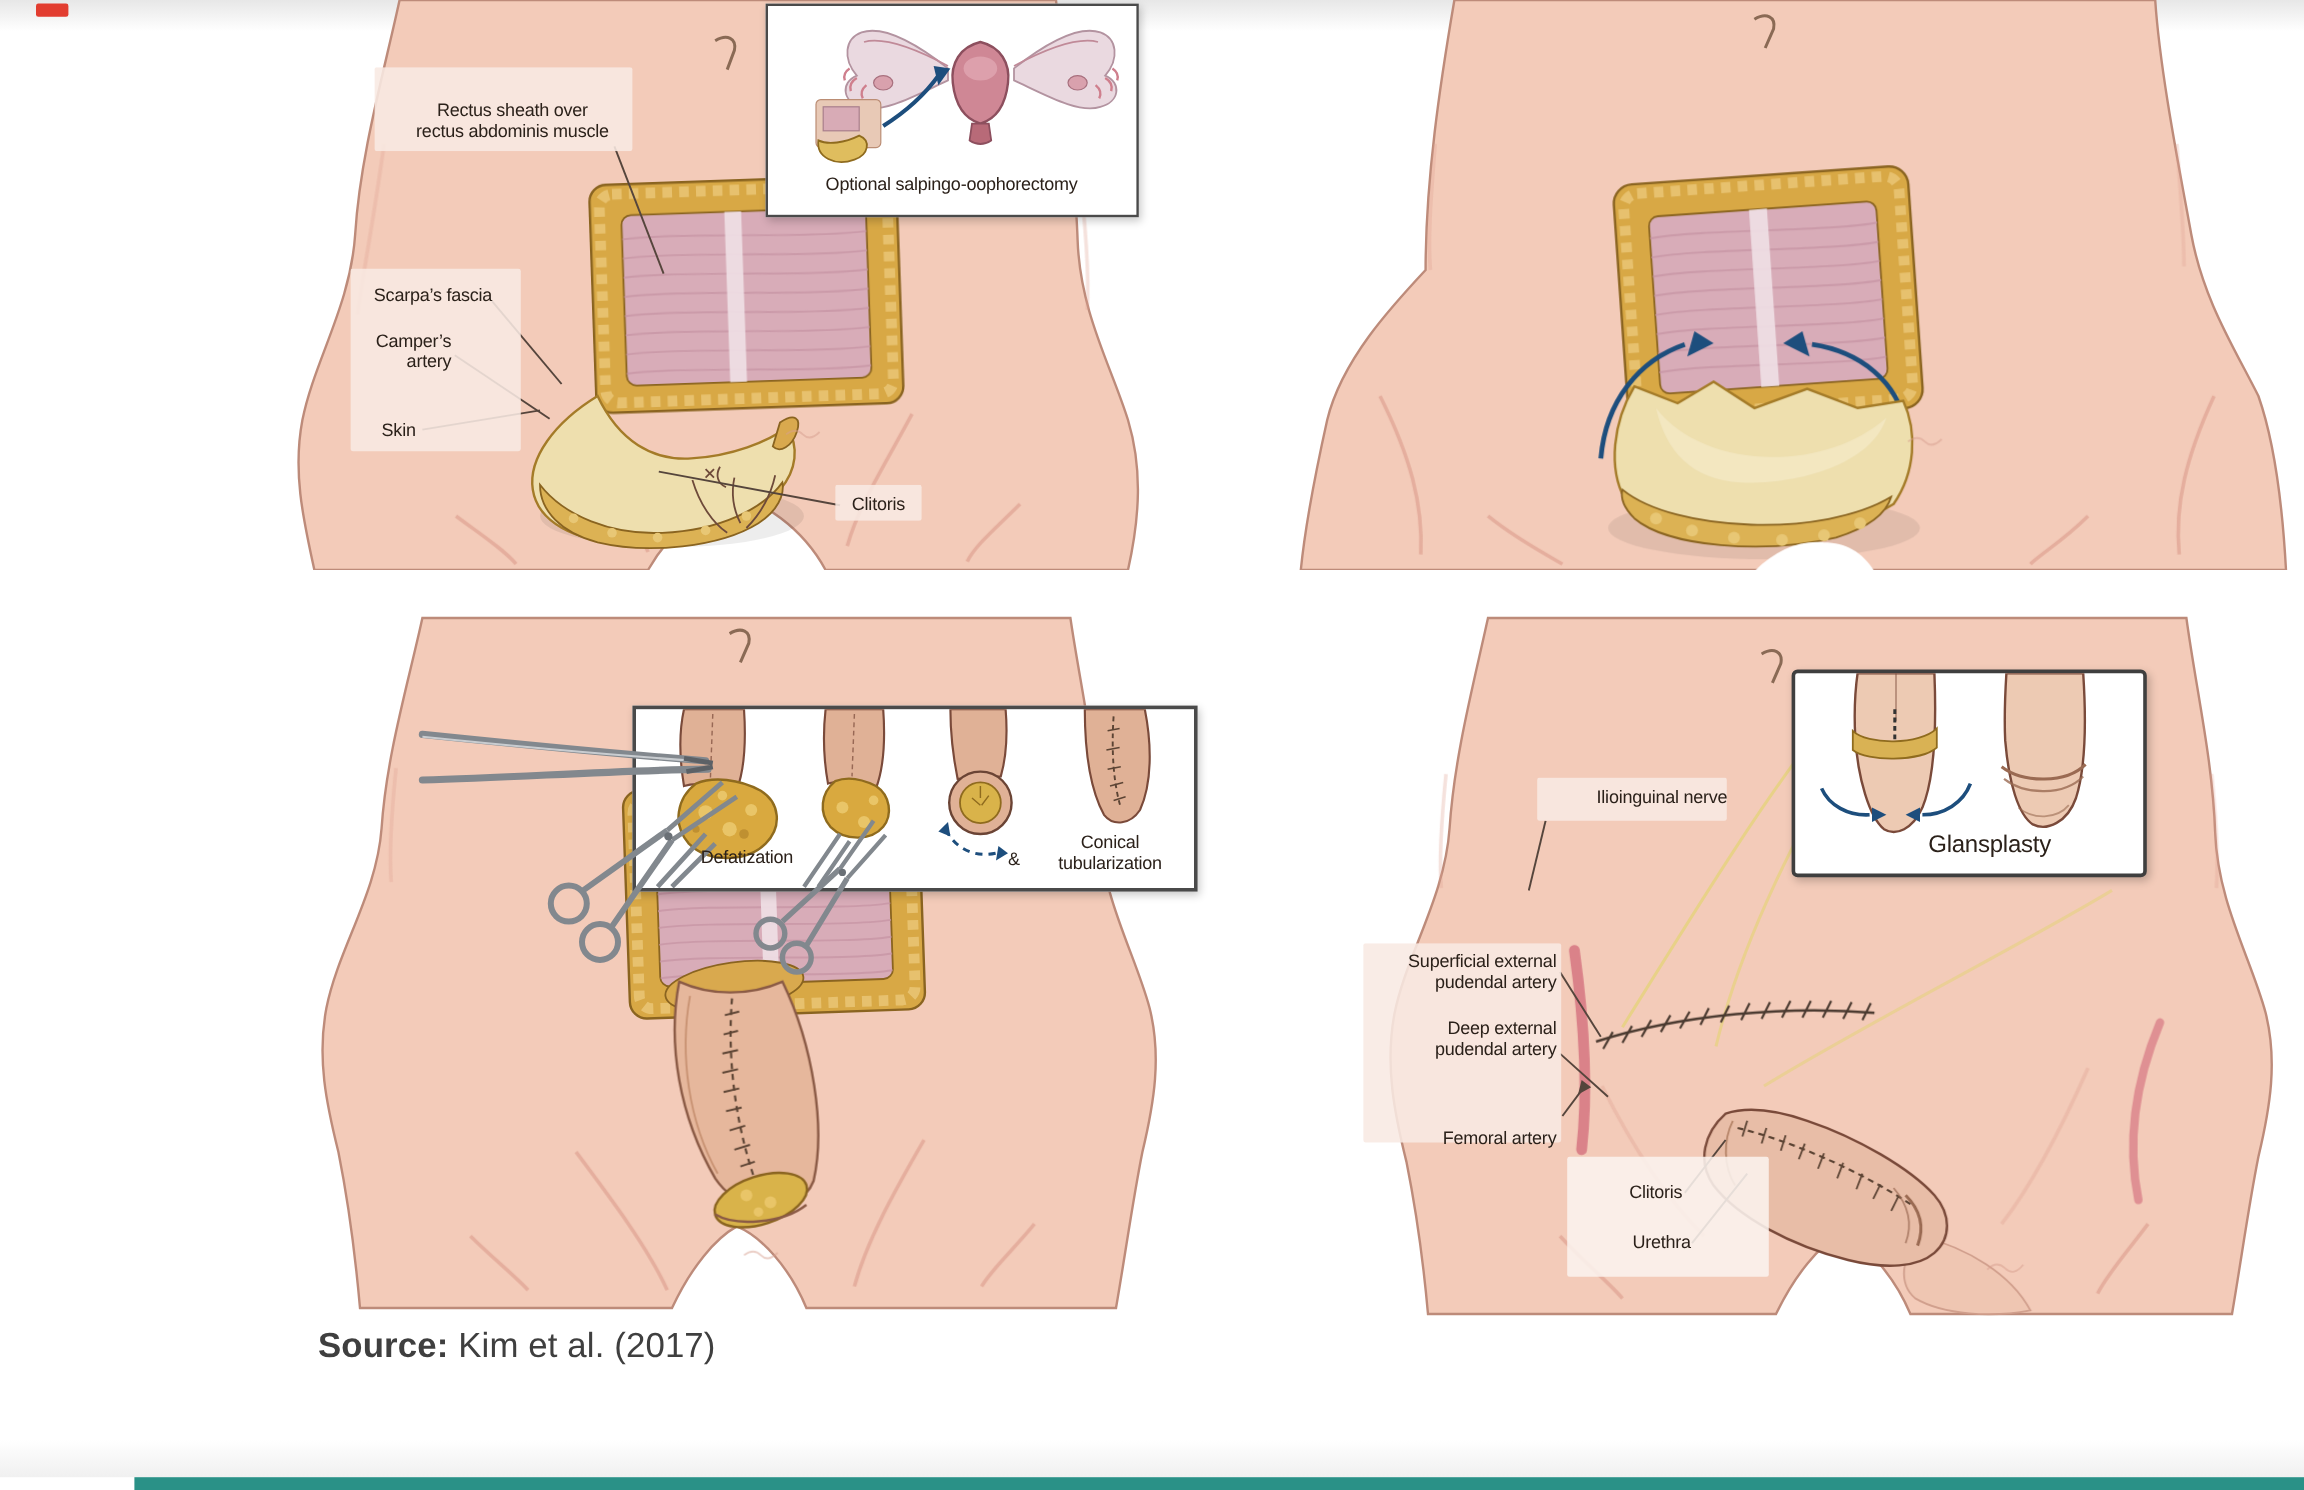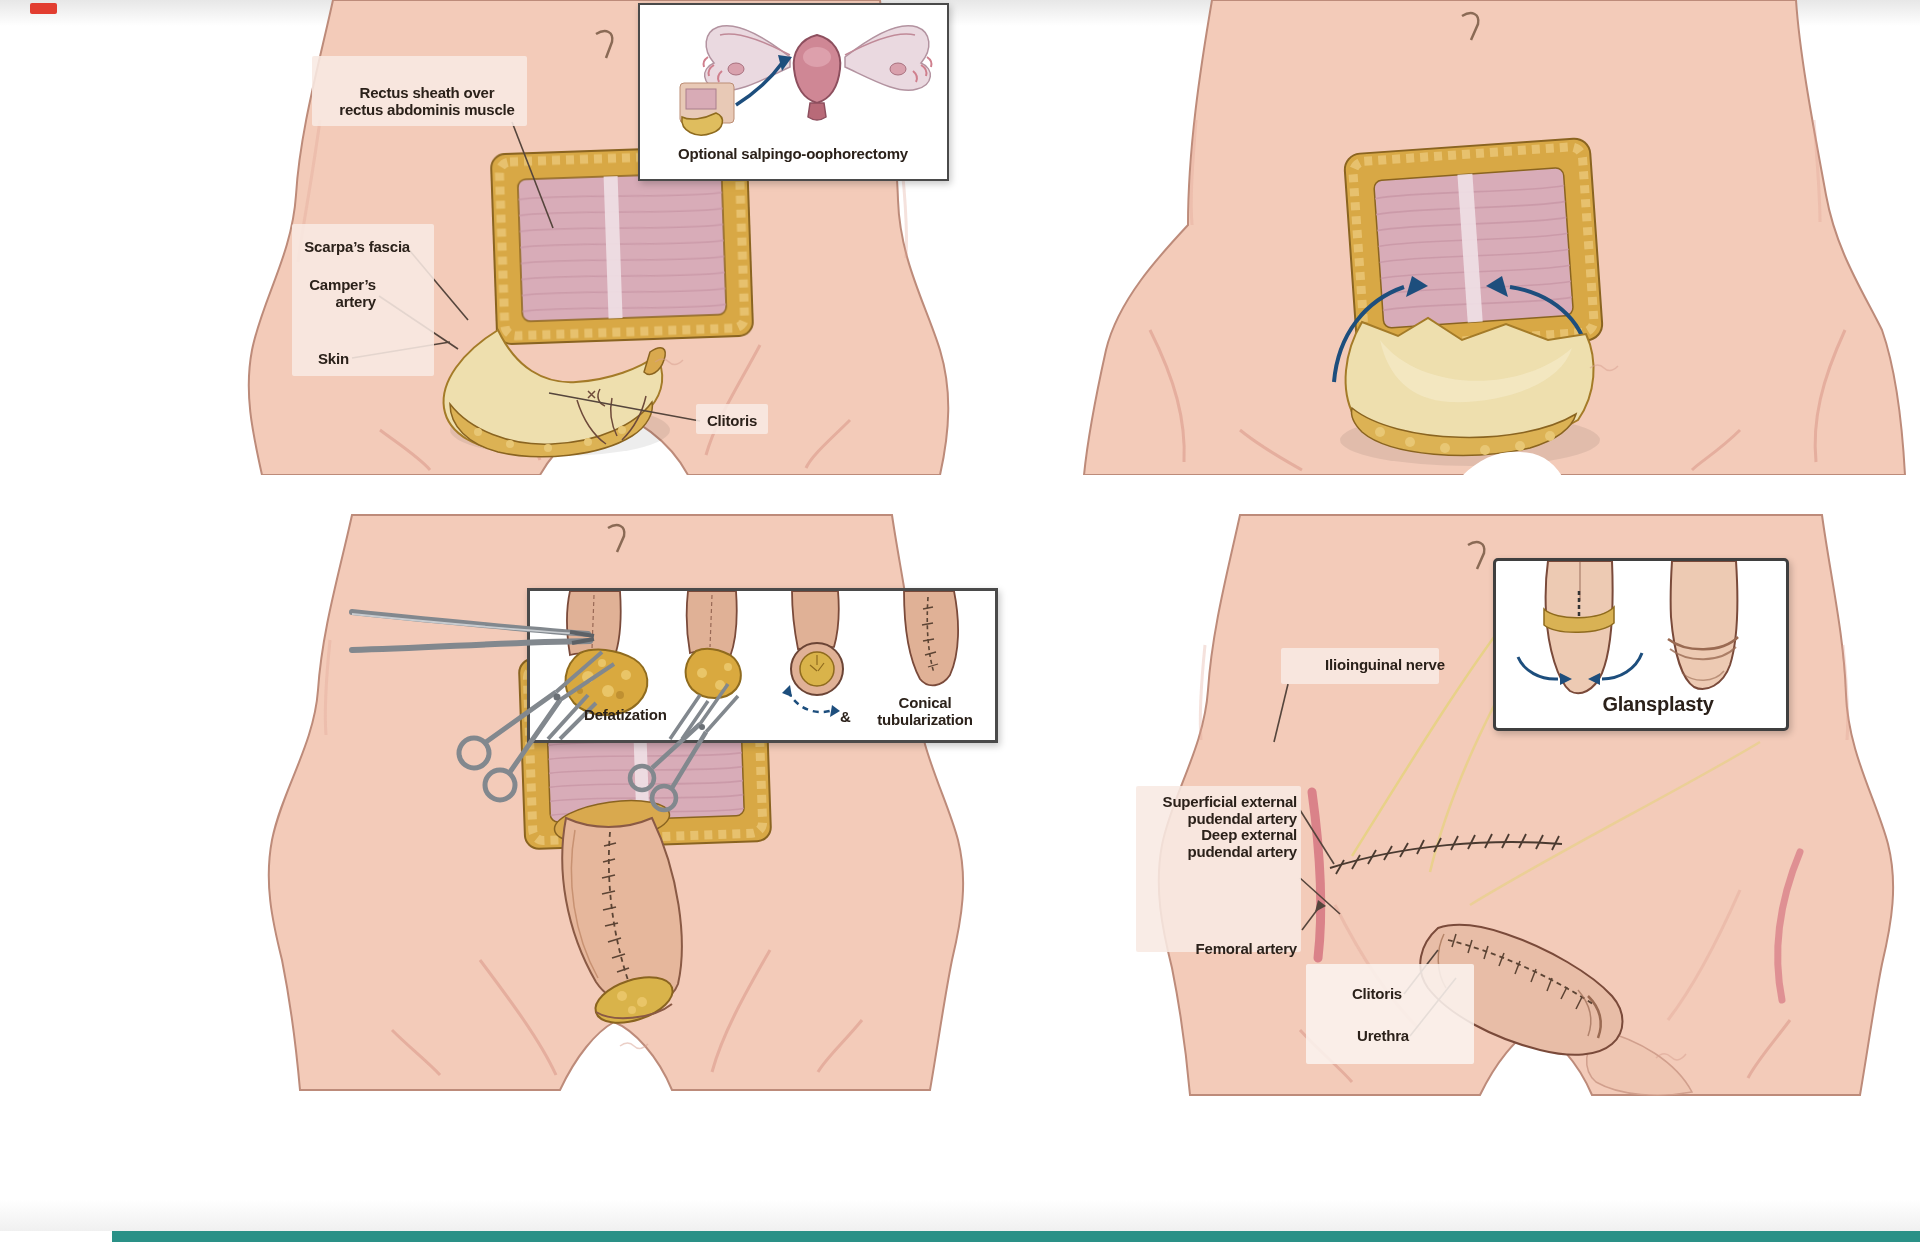--- a/index.html
+++ b/index.html
@@ -10,21 +10,21 @@
   .grad-bottom{position:absolute;left:0;top:1200px;width:1920px;height:31px;
             background:linear-gradient(to top,#f0f0f0,#ffffff);z-index:0;}
   svg.panel{position:absolute;z-index:1;pointer-events:none;}
   svg.overlay{position:absolute;z-index:4;pointer-events:none;}
   .lblbox{position:absolute;background:#f8e9e3;opacity:.88;z-index:2;border-radius:2px;}
   .lblbox.light{background:#faf3ee;}
   .inset{position:absolute;background:#ffffff;border:3px solid #4a4a4a;z-index:3;
          box-shadow:2px 3px 7px rgba(0,0,0,.22);}
   .inset svg{display:block;}
   .lbl{position:absolute;z-index:5;color:#2b211a;font-size:15px;line-height:17px;
-       font-weight:700;white-space:pre-line;letter-spacing:-.2px;}
+       font-weight:400;white-space:pre-line;letter-spacing:-.2px;}
   .lbl.center{text-align:center;}
   .lbl.right{text-align:right;}
   .caption{position:absolute;left:265px;top:1106px;z-index:5;font-size:29px;
            color:#3f3f3f;letter-spacing:.1px;}
   .caption b{font-weight:700;}
   .red-marker{position:absolute;left:30px;top:3px;width:27px;height:11px;
               background:#e23d30;border-radius:2px;z-index:6;}
   .teal-bar{position:absolute;left:112px;top:1231px;width:1808px;height:11px;
             background:#2a9187;z-index:6;}
 </style>
@@ -420,23 +420,26 @@
         C174 34 175 16 176 0 Z" fill="#edcab3" stroke="#7a4a3a" stroke-width="2"></path>
       <path d="M172 78 C190 92 226 92 242 76" stroke="#9a6a52" stroke-width="2.5" fill="none"></path>
       <path d="M174 88 C192 102 224 102 240 86" stroke="#9a6a52" stroke-width="1.8" fill="none" opacity=".8"></path>
       <path d="M186 112 C198 122 218 122 228 110" stroke="#9a6a52" stroke-width="1.5" fill="none" opacity=".6"></path>
     </svg>
   </div>
 
   <div class="lbl center" style="left:1281px;top:656px;width:158px;margin-left:25px;">Ilioinguinal nerve</div>
   <div class="lbl right" style="left:1137px;top:793px;width:160px;">Superficial external
 pudendal artery</div>
-  <div class="lbl right" style="left:1137px;top:826px;width:160px;text-align:right;">Deep external
+  <div class="lbl right" style="left:1137px;top:849px;width:160px;text-align:right;">Deep external
 pudendal artery</div>
   <div class="lbl right" style="left:1137px;top:921px;width:160px;margin-top:19px;">Femoral artery</div>
   <div class="lbl right" style="left:1322px;top:985px;width:80px;">Clitoris</div>
   <div class="lbl right" style="left:1322px;top:1027px;width:87px;">Urethra</div>
   <div class="lbl center" style="left:1545px;top:696px;width:226px;font-size:20px;">Glansplasty</div>
 
+  <div class="caption">
+    <b>Source:</b><span> Kim et al. (2017)</span>
+  </div>
 
   <div class="red-marker"></div>
   <div class="teal-bar"></div>
 </div>
 
 </body></html>

